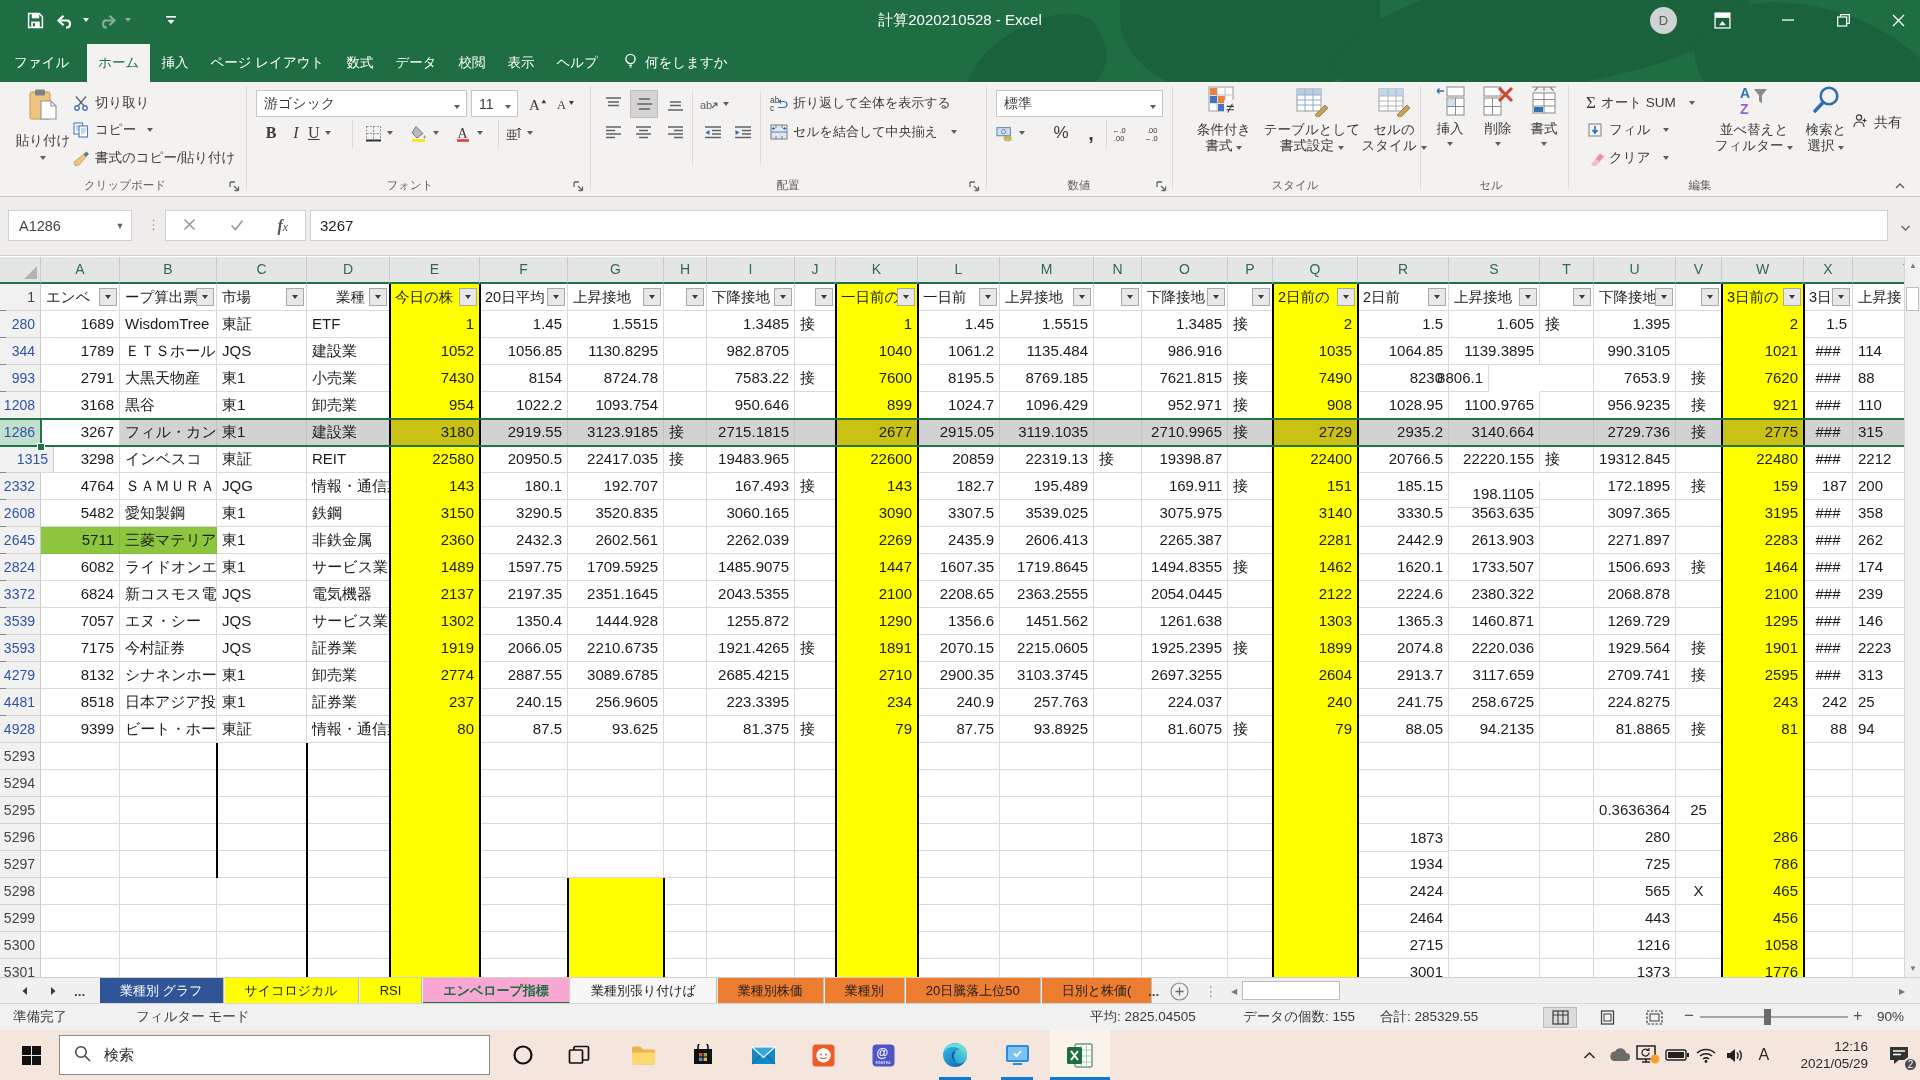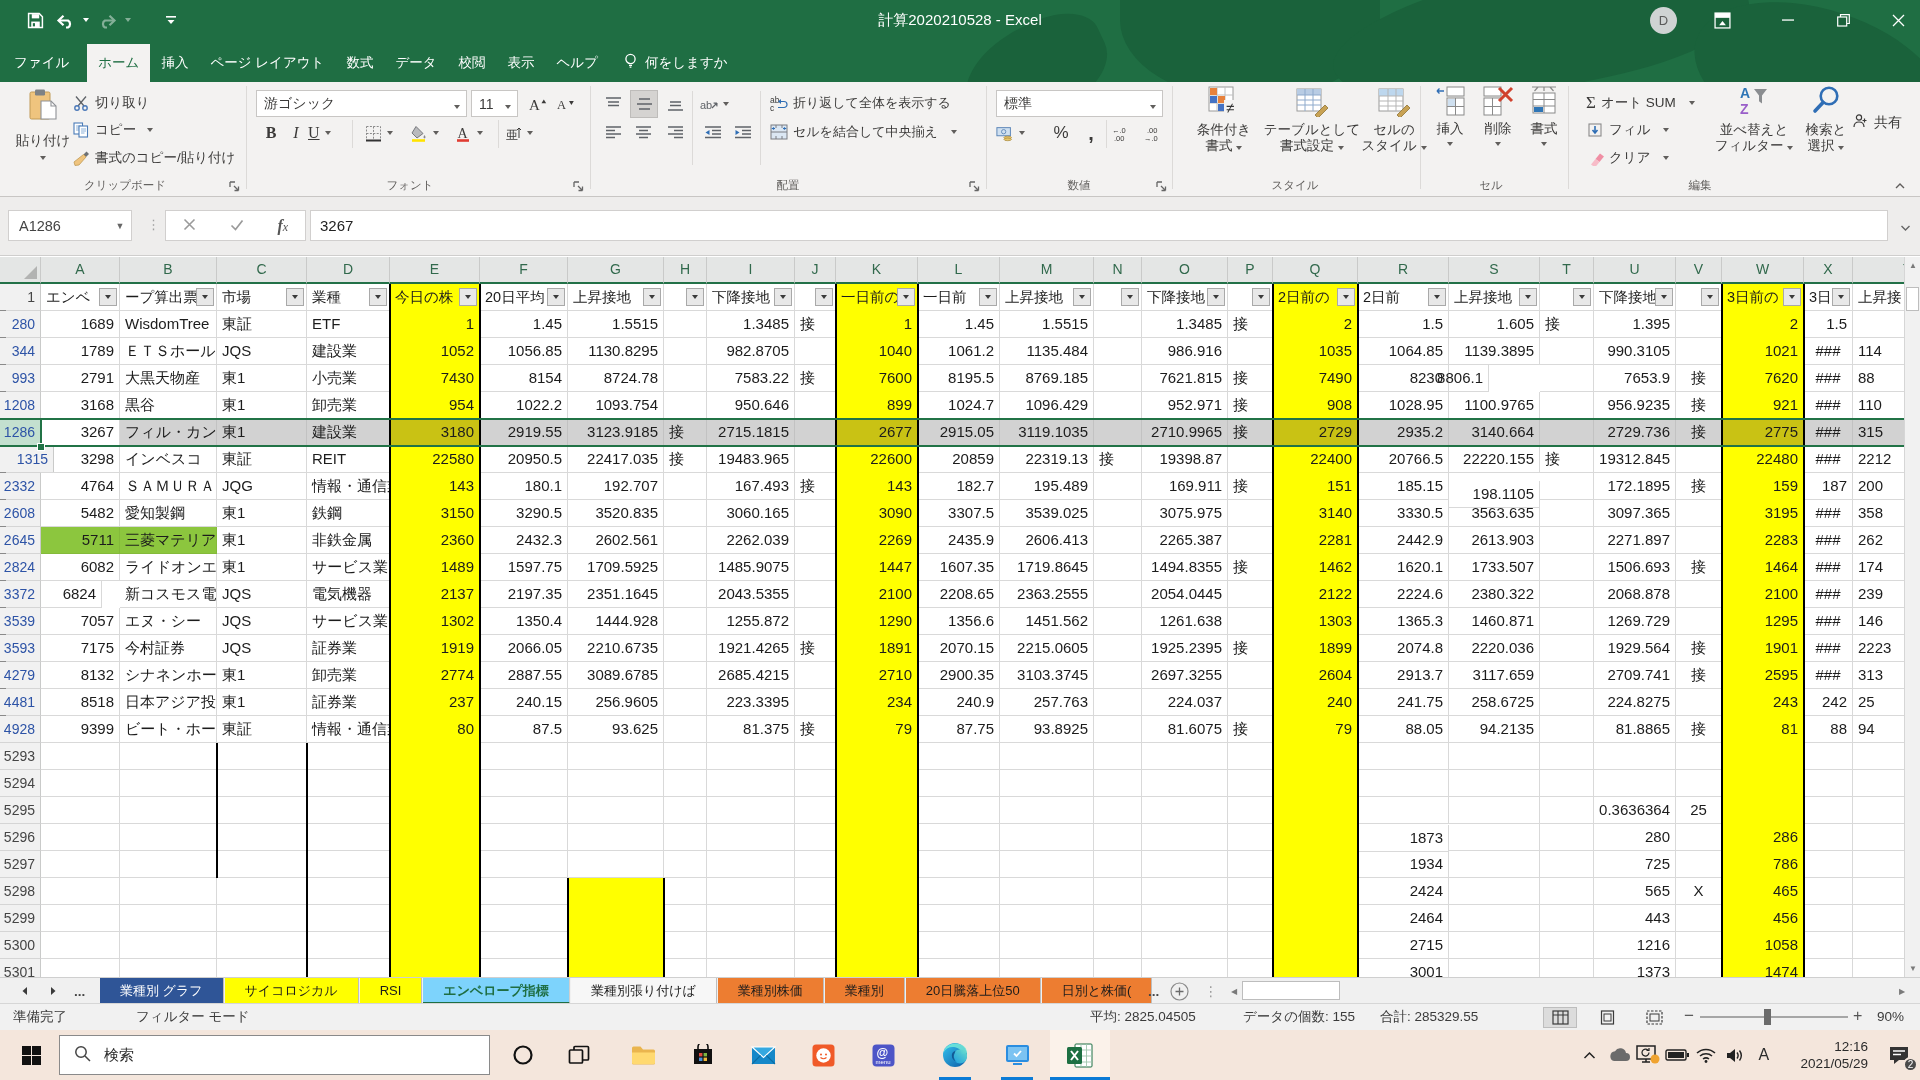--- a/index.html
+++ b/index.html
@@ -77,21 +77,21 @@
 .blkline { position:absolute; width:2px; background:#000; }
 #vscroll { position:absolute; left:1904px; top:257px; width:16px; height:720px; background:#f1f1f1; border-left:1px solid #d6d6d6; }
 .sb-arrow { position:absolute; left:0; width:16px; height:17px; display:flex; align-items:center; justify-content:center; color:#7a7a7a; font-size:8px; }
 #vthumb { position:absolute; left:1px; top:30px; width:13px; height:24px; background:#fff; border:1px solid #bdbdbd; }
 
 
 #sheetbar { position:absolute; left:0; top:977px; width:1920px; height:26px; background:#f0f0f0; border-top:1px solid #cfcfcf; font-size:13.5px; }
 .tabnav { position:absolute; top:0; height:26px; display:flex; align-items:center; color:#444; }
 #sheet-tabs { position:absolute; left:100px; top:0; height:26px; display:flex; }
 .stab { height:26px; line-height:25px; padding:0 20px; font-size:13px; margin-right:1px; white-space:nowrap; color:#1c1c1c; border-right:1px solid #bdbdbd; }
-.stab.active { background:#7dd3fc; color:#1f6e43; font-weight:bold; border-bottom:2px solid #1f6e43; border-right:1px solid #cfcfcf; }
+.stab.active { background:#f9a8d4; color:#1f6e43; font-weight:bold; border-bottom:2px solid #1f6e43; border-right:1px solid #cfcfcf; }
 #hscroll { position:absolute; left:1222px; top:2px; width:692px; height:22px; background:#f0f0f0; }
 #hthumb { position:absolute; left:20px; top:1px; width:98px; height:19px; background:#fff; border:1px solid #bdbdbd; }
 
 
 #statusbar { position:absolute; left:0; top:1003px; width:1920px; height:27px; background:#f1f1f1; border-top:1px solid #d6d6d6; font-size:13.5px; color:#3b3b3b; }
 .sb-item { position:absolute; top:0; line-height:26px; white-space:nowrap; }
 .viewbtn { position:absolute; top:3px; width:34px; height:21px; display:flex; align-items:center; justify-content:center; }
 .viewbtn.on { background:#dcdcdc; border:1px solid #bdbdbd; }
 #zoom-slider { position:absolute; top:12px; height:2px; background:#a6a6a6; }
 #zoom-thumb { position:absolute; top:-7px; width:7px; height:16px; background:#6b6b6b; }
@@ -609,21 +609,21 @@
     <div class="col-hdr" style="left: 1540px; top: 0px; width: 54px; height: 27px;">T</div>
     <div class="col-hdr" style="left: 1594px; top: 0px; width: 82px; height: 27px;">U</div>
     <div class="col-hdr" style="left: 1676px; top: 0px; width: 46px; height: 27px;">V</div>
     <div class="col-hdr" style="left: 1722px; top: 0px; width: 82px; height: 27px;">W</div>
     <div class="col-hdr" style="left: 1804px; top: 0px; width: 49px; height: 27px;">X</div>
     <div class="col-hdr" style="left: 1853px; top: 0px; width: 110px; height: 27px;">Y</div>
     <div class="row-hdr" style="left: 0px; top: 27px; width: 41px; height: 27px;">1</div>
     <div class="cell frow al" style="left: 41px; top: 27px; width: 79px; height: 27px;">エンベ<div class="fbtn" style="left: 58px;"></div></div>
     <div class="cell frow al" style="left: 120px; top: 27px; width: 97px; height: 27px;">ープ算出票<div class="fbtn" style="left: 76px;"></div></div>
     <div class="cell frow al" style="left: 217px; top: 27px; width: 90px; height: 27px;">市場<div class="fbtn" style="left: 69px;"></div></div>
-    <div class="cell frow al" style="left: 307px; top: 27px; width: 83px; height: 27px;">業種<div class="fbtn" style="left: 62px;"></div></div>
+    <div class="cell frow al" style="left: 307px; top: 27px; width: 83px; height: 27px; text-align: center;">業種<div class="fbtn" style="left: 62px;"></div></div>
     <div class="cell frow al yl" style="left: 390px; top: 27px; width: 90px; height: 27px;">今日の株<div class="fbtn" style="left: 69px;"></div></div>
     <div class="cell frow al" style="left: 480px; top: 27px; width: 88px; height: 27px;">20日平均<div class="fbtn" style="left: 67px;"></div></div>
     <div class="cell frow al" style="left: 568px; top: 27px; width: 96px; height: 27px;">上昇接地<div class="fbtn" style="left: 75px;"></div></div>
     <div class="cell frow al" style="left: 664px; top: 27px; width: 43px; height: 27px;">
       <div class="fbtn" style="left: 22px;"></div>
     </div>
     <div class="cell frow al" style="left: 707px; top: 27px; width: 88px; height: 27px;">下降接地<div class="fbtn" style="left: 67px;"></div></div>
     <div class="cell frow al" style="left: 795px; top: 27px; width: 41px; height: 27px;">
       <div class="fbtn" style="left: 20px;"></div>
     </div>
@@ -904,21 +904,21 @@
     <div class="cell ar yl" style="left: 1273px; top: 297px; width: 85px; height: 27px;">1462</div>
     <div class="cell ar" style="left: 1358px; top: 297px; width: 91px; height: 27px;">1620.1</div>
     <div class="cell ar" style="left: 1449px; top: 297px; width: 91px; height: 27px;">1733.507</div>
     <div class="cell al" style="left: 1540px; top: 297px; width: 54px; height: 27px;"></div>
     <div class="cell ar" style="left: 1594px; top: 297px; width: 82px; height: 27px;">1506.693</div>
     <div class="cell ac" style="left: 1676px; top: 297px; width: 46px; height: 27px;">接</div>
     <div class="cell ar yl" style="left: 1722px; top: 297px; width: 82px; height: 27px;">1464</div>
     <div class="cell ac" style="left: 1804px; top: 297px; width: 49px; height: 27px;">###</div>
     <div class="cell al" style="left: 1853px; top: 297px; width: 110px; height: 27px;">174</div>
     <div class="row-hdr flt" style="left: 0px; top: 324px; width: 41px; height: 27px;">3372<div class="tick"></div></div>
-    <div class="cell ar" style="left: 41px; top: 324px; width: 61px; height: 27px;">6824</div>
+    <div class="cell ar" style="left: 41px; top: 324px; width: 79px; height: 27px;">6824</div>
     <div class="cell al" style="left: 120px; top: 324px; width: 97px; height: 27px;">新コスモス電機</div>
     <div class="cell al" style="left: 217px; top: 324px; width: 90px; height: 27px;">JQS</div>
     <div class="cell al" style="left: 307px; top: 324px; width: 83px; height: 27px;">電気機器</div>
     <div class="cell ar yl" style="left: 390px; top: 324px; width: 90px; height: 27px;">2137</div>
     <div class="cell ar" style="left: 480px; top: 324px; width: 88px; height: 27px;">2197.35</div>
     <div class="cell ar" style="left: 568px; top: 324px; width: 96px; height: 27px;">2351.1645</div>
     <div class="cell al" style="left: 664px; top: 324px; width: 43px; height: 27px;"></div>
     <div class="cell ar" style="left: 707px; top: 324px; width: 88px; height: 27px;">2043.5355</div>
     <div class="cell al" style="left: 795px; top: 324px; width: 41px; height: 27px;"></div>
     <div class="cell ar yl" style="left: 836px; top: 324px; width: 82px; height: 27px;">2100</div>
@@ -1290,21 +1290,21 @@
     <div class="cell ar" style="left: 1000px; top: 702px; width: 94px; height: 27px;"></div>
     <div class="cell al" style="left: 1094px; top: 702px; width: 48px; height: 27px;"></div>
     <div class="cell ar" style="left: 1142px; top: 702px; width: 86px; height: 27px;"></div>
     <div class="cell al" style="left: 1228px; top: 702px; width: 45px; height: 27px;"></div>
     <div class="cell ar yl" style="left: 1273px; top: 702px; width: 85px; height: 27px;"></div>
     <div class="cell ar" style="left: 1358px; top: 702px; width: 91px; height: 27px;">3001</div>
     <div class="cell ar" style="left: 1449px; top: 702px; width: 91px; height: 27px;"></div>
     <div class="cell al" style="left: 1540px; top: 702px; width: 54px; height: 27px;"></div>
     <div class="cell ar" style="left: 1594px; top: 702px; width: 82px; height: 27px;">1373</div>
     <div class="cell ac" style="left: 1676px; top: 702px; width: 46px; height: 27px;"></div>
-    <div class="cell ar yl" style="left: 1722px; top: 702px; width: 82px; height: 27px;">1474</div>
+    <div class="cell ar yl" style="left: 1722px; top: 702px; width: 82px; height: 27px;">1776</div>
     <div class="cell ar" style="left: 1804px; top: 702px; width: 49px; height: 27px;"></div>
     <div class="cell al" style="left: 1853px; top: 702px; width: 110px; height: 27px;"></div>
     <div class="blkline" style="left: 389px; top: 27px; width: 2px; height: 693px;"></div>
     <div class="blkline" style="left: 479px; top: 27px; width: 2px; height: 693px;"></div>
     <div class="blkline" style="left: 835px; top: 27px; width: 2px; height: 693px;"></div>
     <div class="blkline" style="left: 917px; top: 27px; width: 2px; height: 693px;"></div>
     <div class="blkline" style="left: 1272px; top: 27px; width: 2px; height: 693px;"></div>
     <div class="blkline" style="left: 1357px; top: 27px; width: 2px; height: 693px;"></div>
     <div class="blkline" style="left: 1721px; top: 27px; width: 2px; height: 693px;"></div>
     <div class="blkline" style="left: 1803px; top: 27px; width: 2px; height: 693px;"></div>

